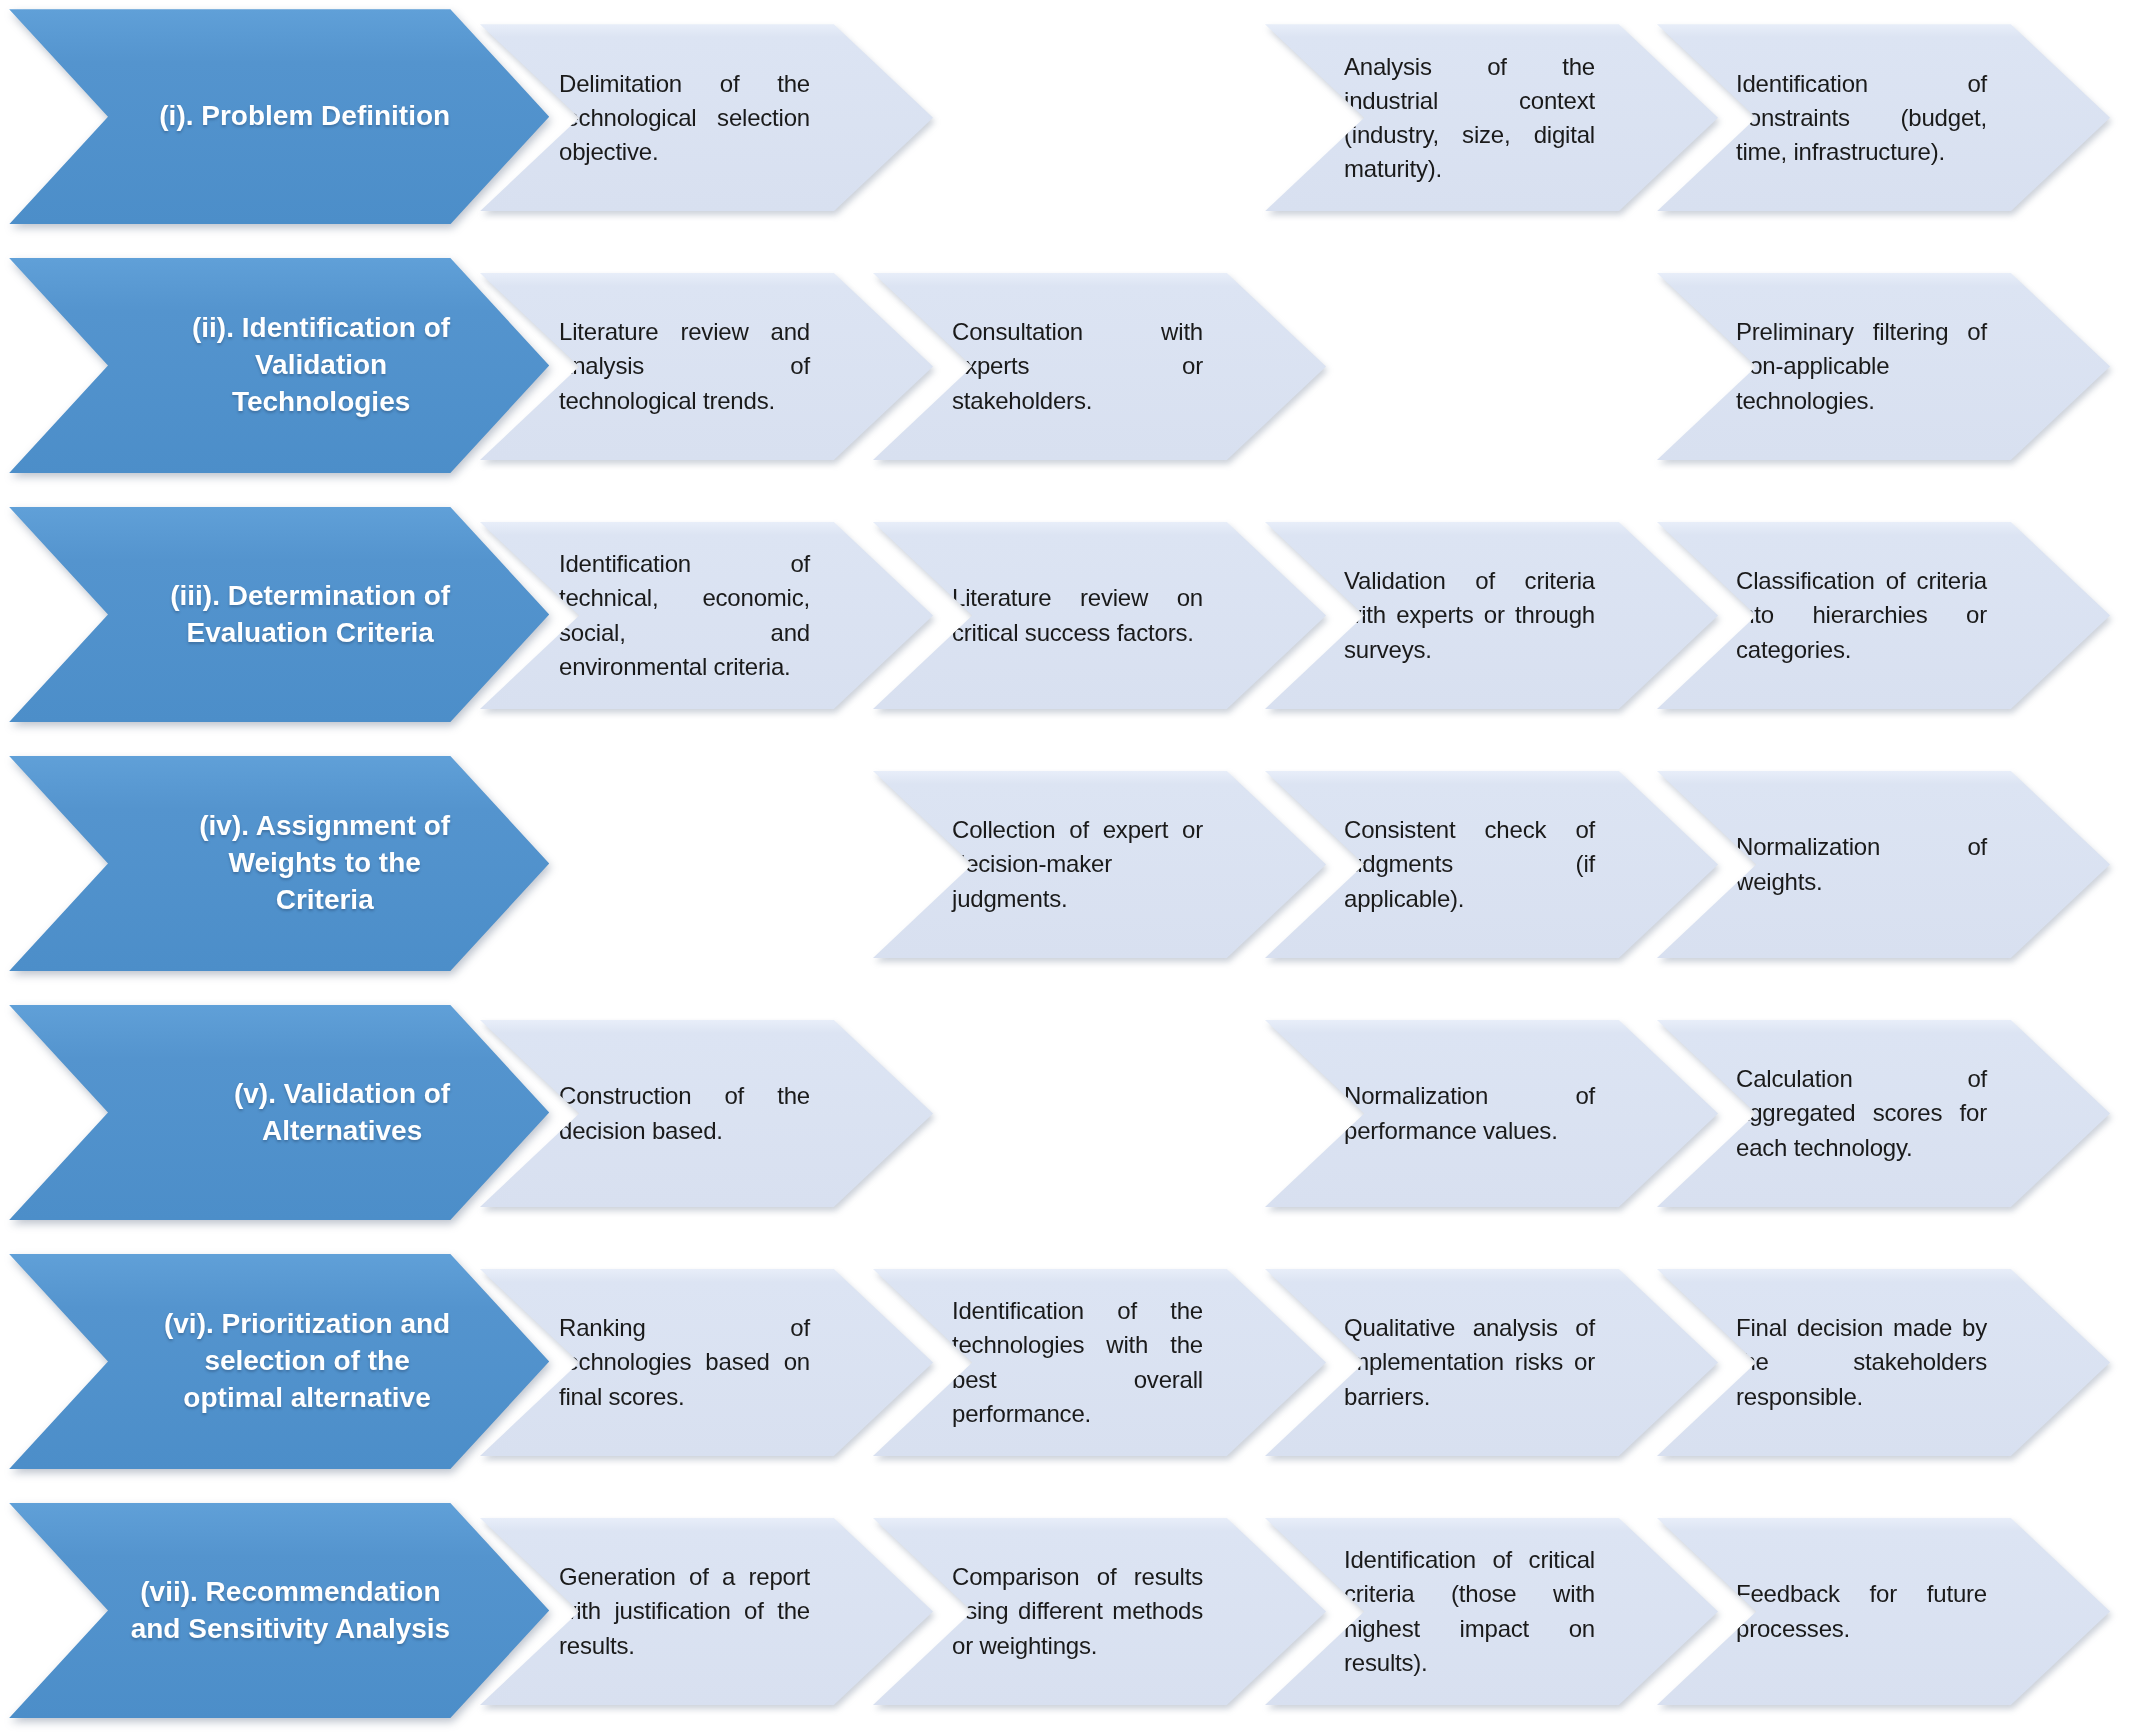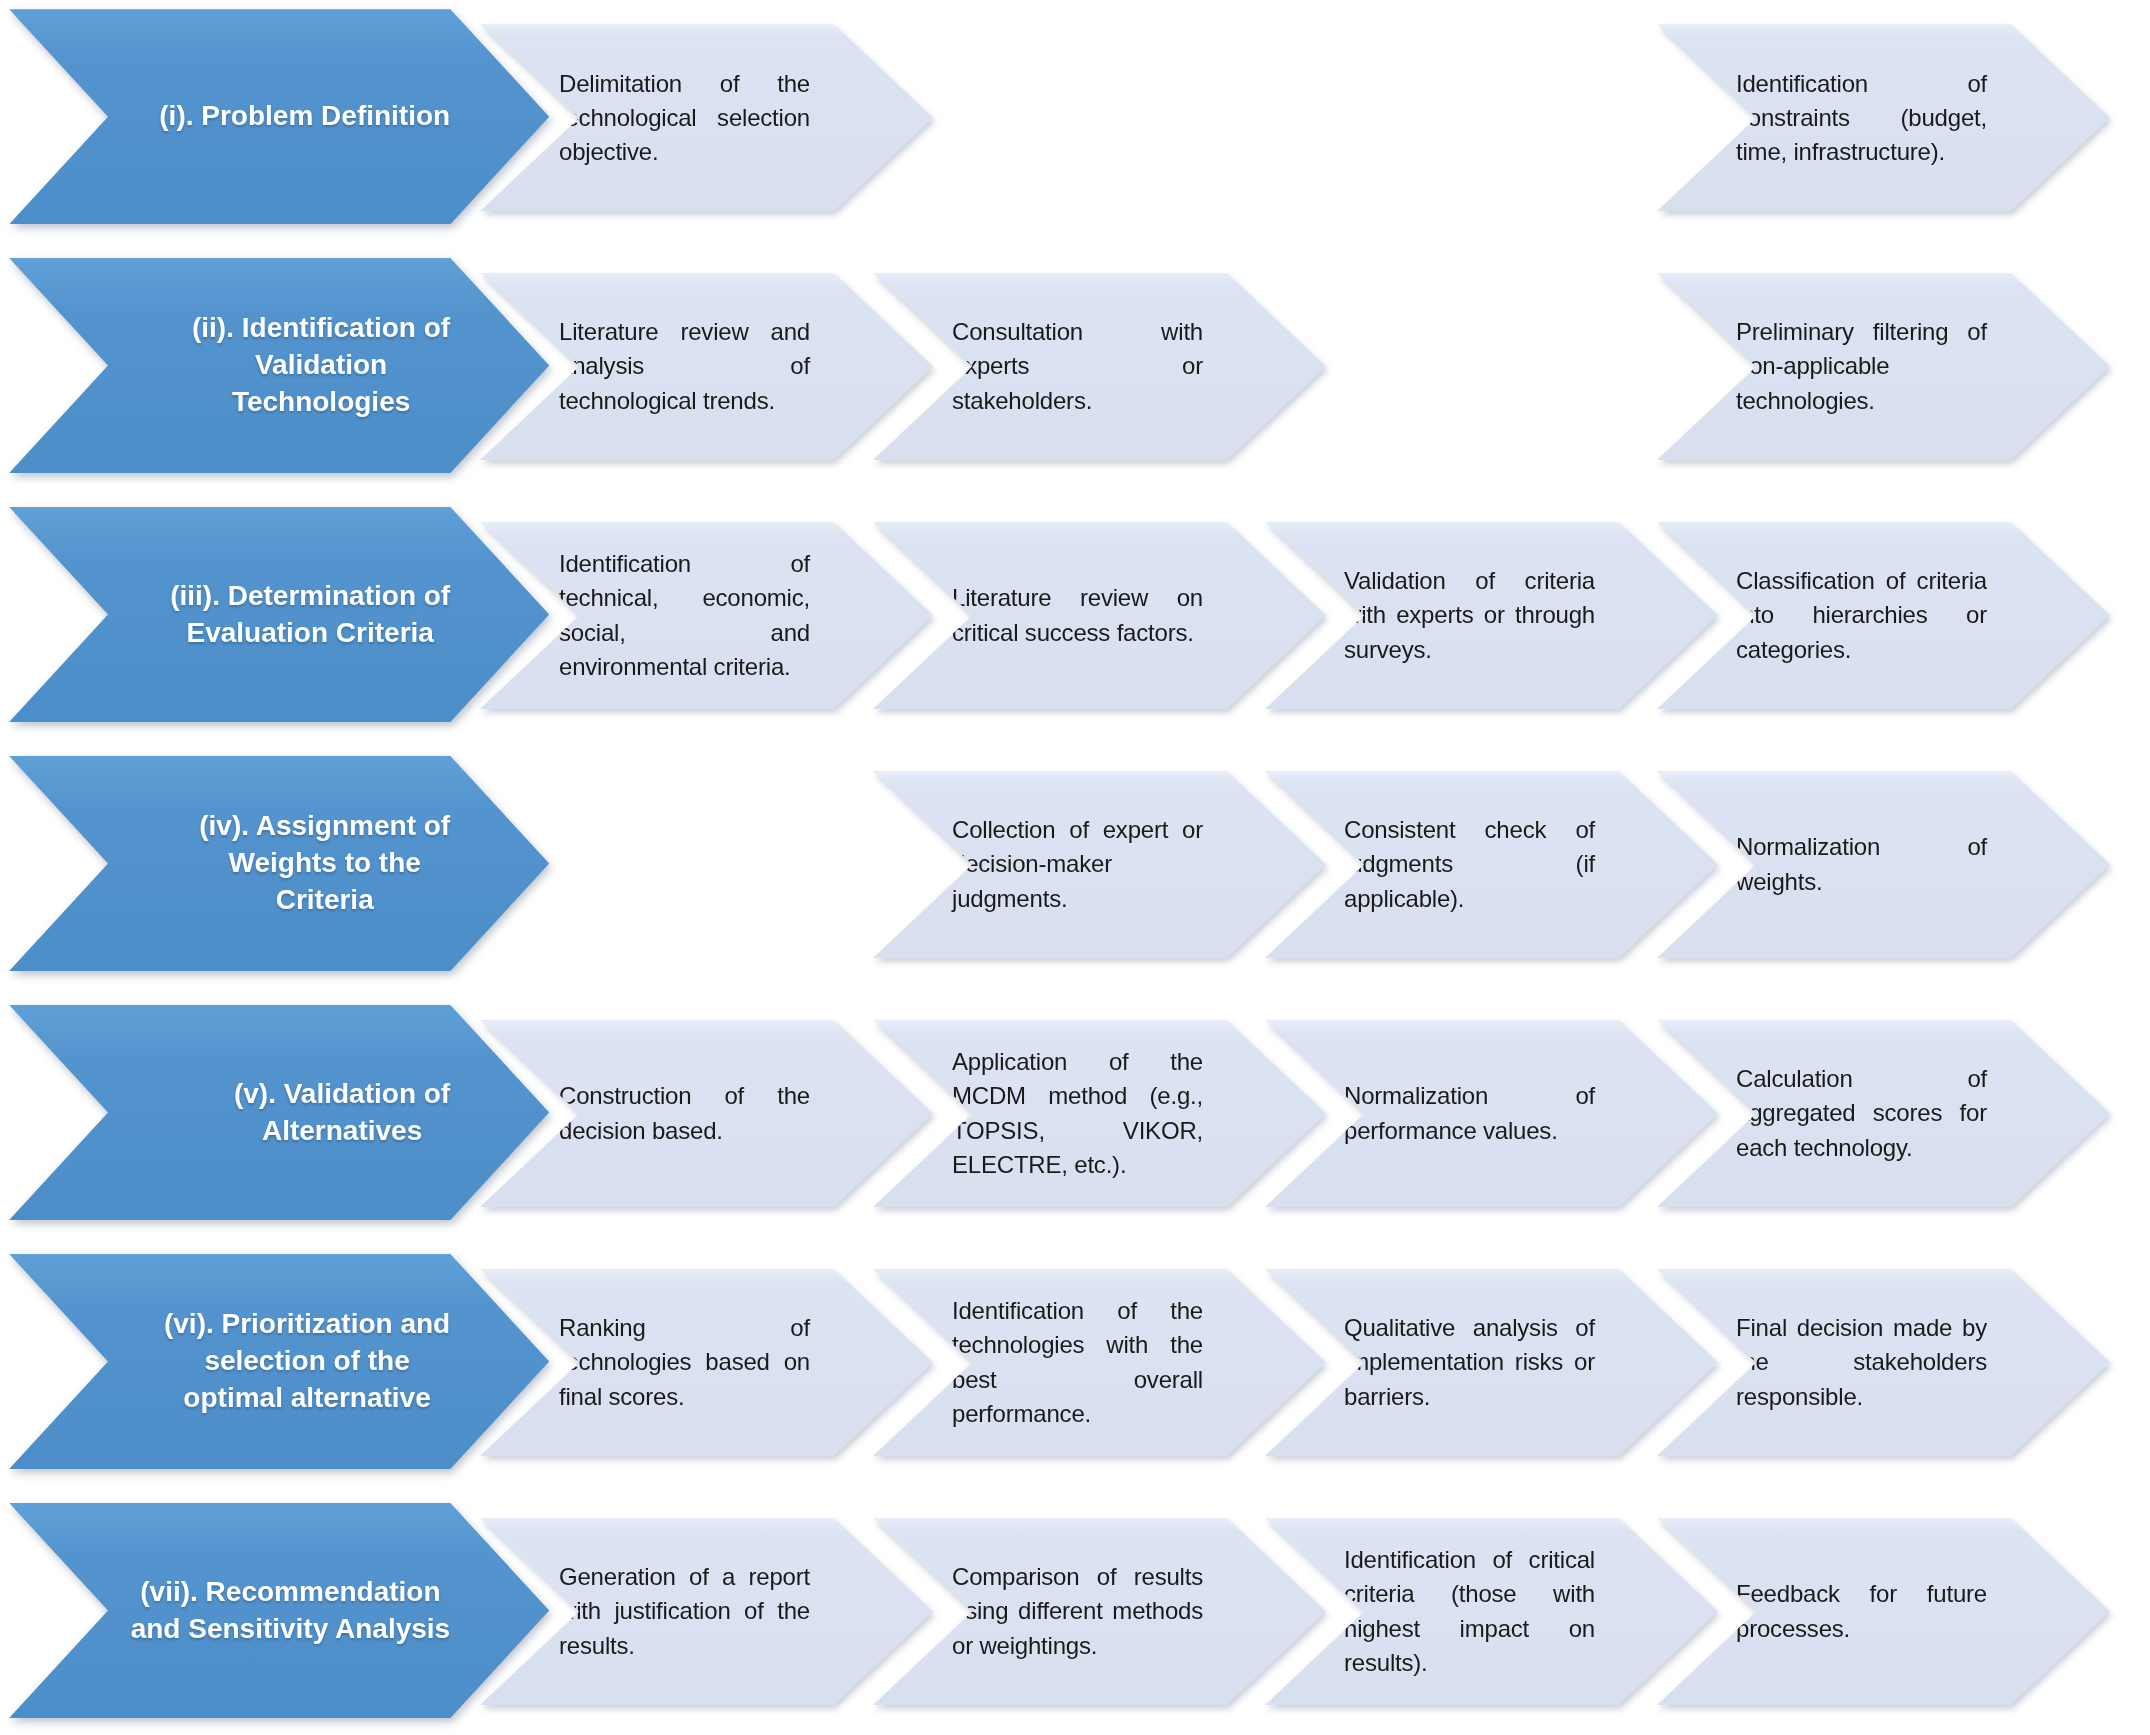--- a/index.html
+++ b/index.html
@@ -56,20 +56,25 @@
     <div class="shape-w w1">
         <div class="stage">
           <span class="stage-label">(i). Problem Definition</span>
         </div>
       </div>
     <div class="shape-w w2">
         <div class="step">
           <p class="step-text">Delimitation of the technological selection objective.</p>
         </div>
       </div>
+    <div class="shape-w w4">
+        <div class="step">
+          <p class="step-text">Analysis of the industrial context (industry, size, digital maturity).</p>
+        </div>
+      </div>
     <div class="shape-w w5">
         <div class="step">
           <p class="step-text">Identification of constraints (budget, time, infrastructure).</p>
         </div>
       </div>
   </section>
 
   <section class="row r1">
     <div class="shape-w w1">
         <div class="stage">
@@ -154,25 +159,20 @@
         <div class="stage">
           <span class="stage-label">(v). Validation of
 Alternatives</span>
         </div>
       </div>
     <div class="shape-w w2">
         <div class="step">
           <p class="step-text">Construction of the decision based.</p>
         </div>
       </div>
-    <div class="shape-w w3">
-        <div class="step">
-          <p class="step-text">Application of the MCDM method (e.g., TOPSIS, VIKOR, ELECTRE, etc.).</p>
-        </div>
-      </div>
     <div class="shape-w w4">
         <div class="step">
           <p class="step-text">Normalization of performance values.</p>
         </div>
       </div>
     <div class="shape-w w5">
         <div class="step">
           <p class="step-text">Calculation of aggregated scores for each technology.</p>
         </div>
       </div>

